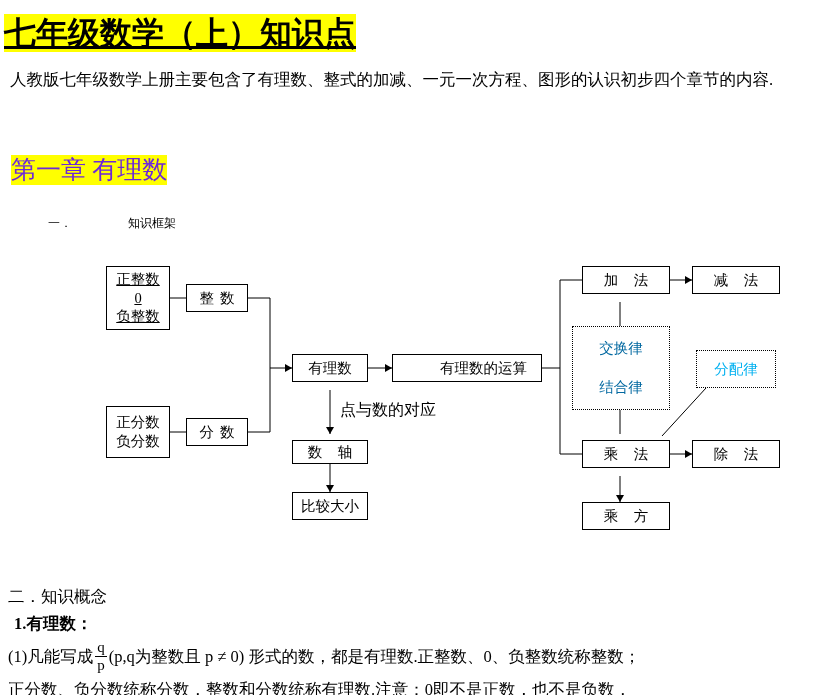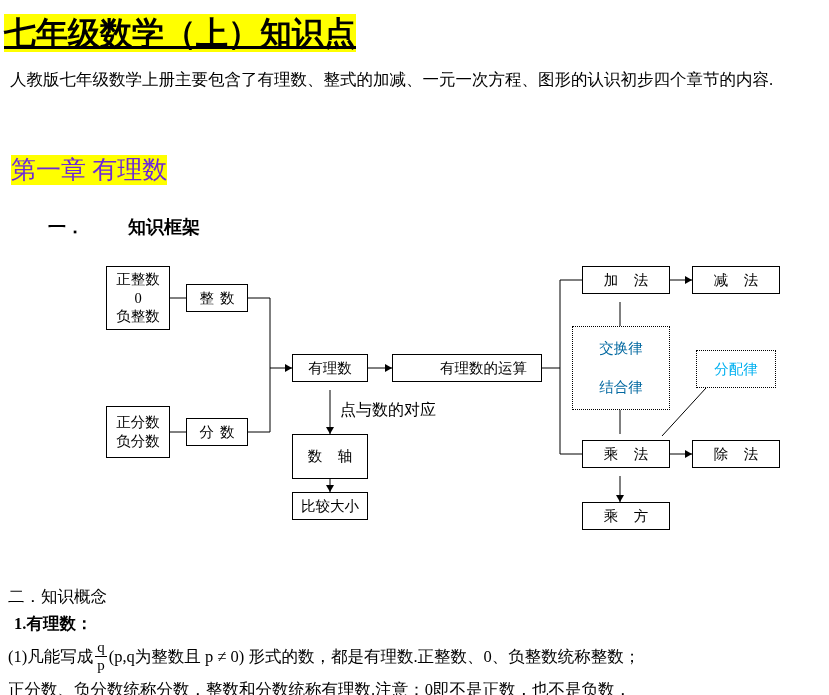--- a/index.html
+++ b/index.html
@@ -41,22 +41,21 @@
     font-size: 25px;
     font-weight: normal;
     background: #ffff00;
     color: #6d28d9;
     line-height: 1.2;
   }
 
   .sec-1 {
     position: absolute;
     left: 48px; top: 215px;
-    font-size: 18px;
-    font-weight: bold;
+    font-size: 12px;
   }
   .sec-1 .num { display: inline-block; width: 80px; }
 
   
   .diagram {
     position: absolute;
     left: 100px; top: 258px;
     width: 700px; height: 290px;
   }
   .nd {
@@ -157,21 +156,21 @@
 
       <line x1="570" y1="196" x2="592" y2="196" stroke="#000" stroke-width="1"></line>
       <polygon points="592,196 585,192 585,200" fill="#000"></polygon>
 
       <line x1="520" y1="218" x2="520" y2="244" stroke="#000" stroke-width="1"></line>
       <polygon points="520,244 516,237 524,237" fill="#000"></polygon>
 
       <line x1="606" y1="130" x2="562" y2="178" stroke="#000" stroke-width="1"></line>
     </svg>
 
-    <div class="nd" style="left:6px; top:8px; width:64px; height:64px;">
+    <div class="nd" style="left:6px; top:8px; width:64px; height:64px;text-decoration:underline;">
       <span class="l">正整数</span>
       <span class="l">0</span>
       <span class="l">负整数</span>
     </div>
 
     <div class="nd wide-sp" style="left:86px; top:26px; width:62px; height:28px;">
       <span class="l">整数</span>
     </div>
 
     <div class="nd" style="left:6px; top:148px; width:64px; height:52px;">
@@ -186,21 +185,21 @@
     <div class="nd" style="left:192px; top:96px; width:76px; height:28px;">
       <span class="l">有理数</span>
     </div>
 
     <div class="nd" style="left:292px; top:96px; width:150px; height:28px;padding-left:37px;">
       <span class="l">有理数的运算</span>
     </div>
 
     <div class="plain" style="left:240px; top:142px;">点与数的对应</div>
 
-    <div class="nd wide-sp" style="left:192px; top:176px; width:76px; height:45px;">
+    <div class="nd wide-sp" style="left:192px; top:182px; width:76px; height:24px;">
       <span class="l">数  轴</span>
     </div>
 
     <div class="nd" style="left:192px; top:234px; width:76px; height:28px;">
       <span class="l">比较大小</span>
     </div>
 
     <div class="nd wide-sp" style="left:482px; top:8px; width:88px; height:28px;">
       <span class="l">加  法</span>
     </div>

